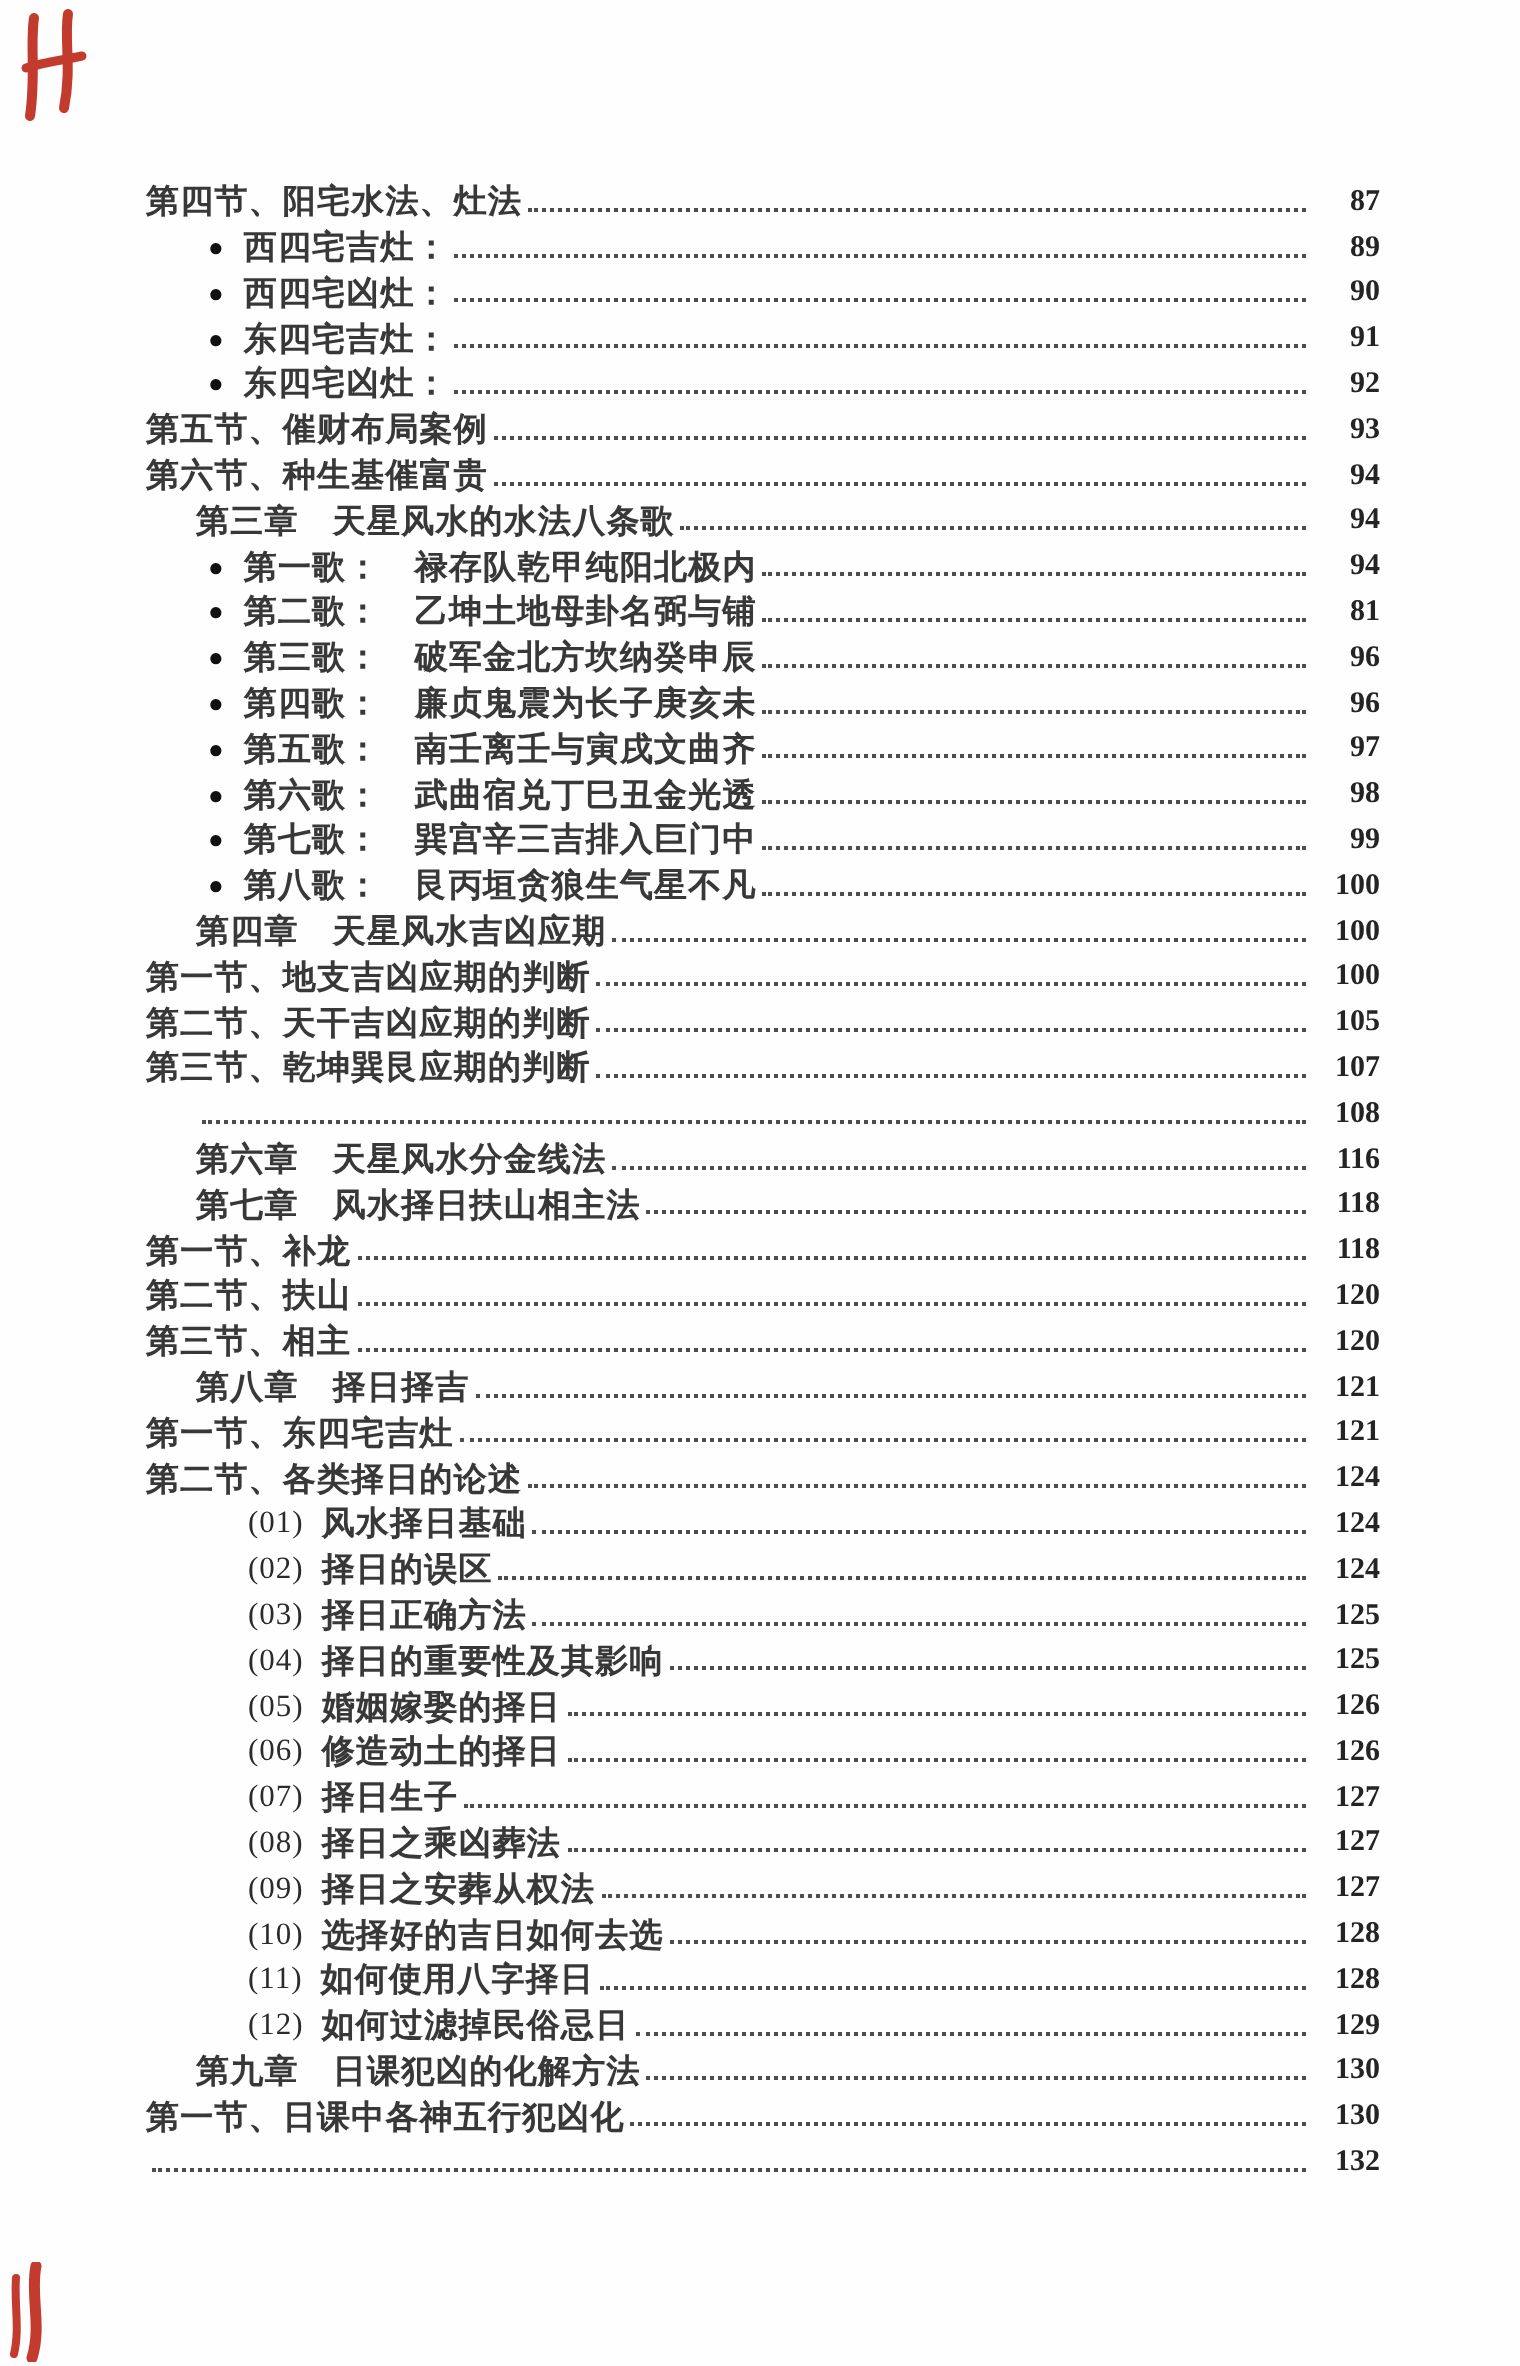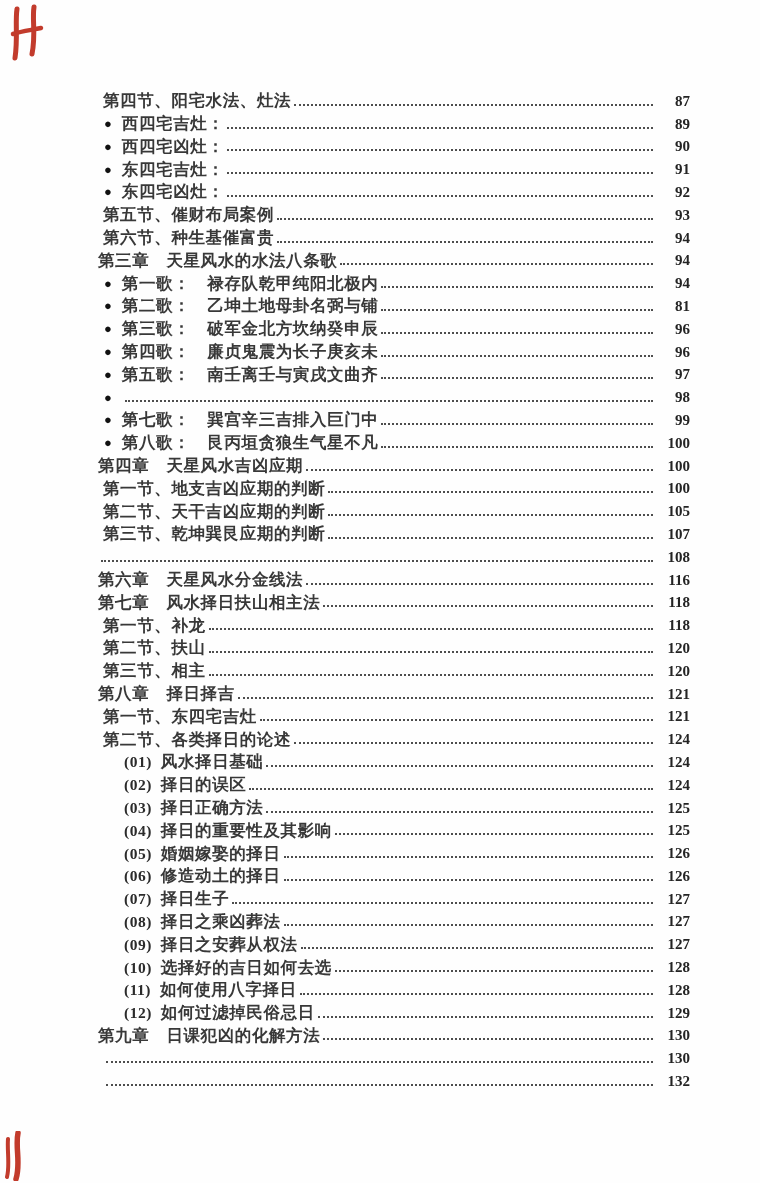--- a/index.html
+++ b/index.html
@@ -33,21 +33,21 @@
   }
   .row .bullet{
     font-size:13px;
     line-height:21.5px;
     color:#111;
     margin-right:10px;
   }
   .row .num{
     font-size:15.5px;
     line-height:21.5px;
-    font-weight:700;
+    font-weight:400;
     color:#2b2b2b;
     margin-right:9px;
     letter-spacing:0.5px;
   }
   .leader{
     flex:1 1 auto;
     min-width:10px;
     border-bottom:2px dotted #4d4d4d;
     margin:0 5px 6px 3px;
   }
@@ -56,21 +56,21 @@
     line-height:21px;
     font-weight:700;
     color:#242424;
     min-width:32px;
     text-align:right;
     white-space:nowrap;
     font-family:Liberation Serif, serif;
   }
   
   .lvl-chapter{padding-left:98px;}
-  .lvl-section{padding-left:103px;}
+  .lvl-section{padding-left:73px;}
   .lvl-bullet{padding-left:104px;}
   .lvl-num{padding-left:124px;}
   
   .ink-mark{position:absolute;}
   .ink-mark.tl{left:7px;top:4px;}
   .ink-mark.bl{left:5px;top:1131px;}
 </style>
 </head>
 <body>
 
@@ -157,20 +157,21 @@
         <span class="pagenum">96</span>
       </div>
       <div class="row lvl-bullet">
         <span class="bullet">●</span>
         <span class="title">第五歌：　南壬离壬与寅戌文曲齐</span>
         <span class="leader"></span>
         <span class="pagenum">97</span>
       </div>
       <div class="row lvl-bullet">
         <span class="bullet">●</span>
+        <span class="title">第六歌：　武曲宿兑丁巳丑金光透</span>
         <span class="leader"></span>
         <span class="pagenum">98</span>
       </div>
       <div class="row lvl-bullet">
         <span class="bullet">●</span>
         <span class="title">第七歌：　巽宫辛三吉排入巨门中</span>
         <span class="leader"></span>
         <span class="pagenum">99</span>
       </div>
       <div class="row lvl-bullet">
@@ -314,20 +315,21 @@
         <span class="title">如何过滤掉民俗忌日</span>
         <span class="leader"></span>
         <span class="pagenum">129</span>
       </div>
       <div class="row lvl-chapter">
         <span class="title">第九章　日课犯凶的化解方法</span>
         <span class="leader"></span>
         <span class="pagenum">130</span>
       </div>
       <div class="row lvl-section">
+        <span class="title">第一节、日课中各神五行犯凶化</span>
         <span class="leader"></span>
         <span class="pagenum">130</span>
       </div>
       <div class="row lvl-section">
         <span class="leader"></span>
         <span class="pagenum">132</span>
       </div>
     </div>
 </div>
 

